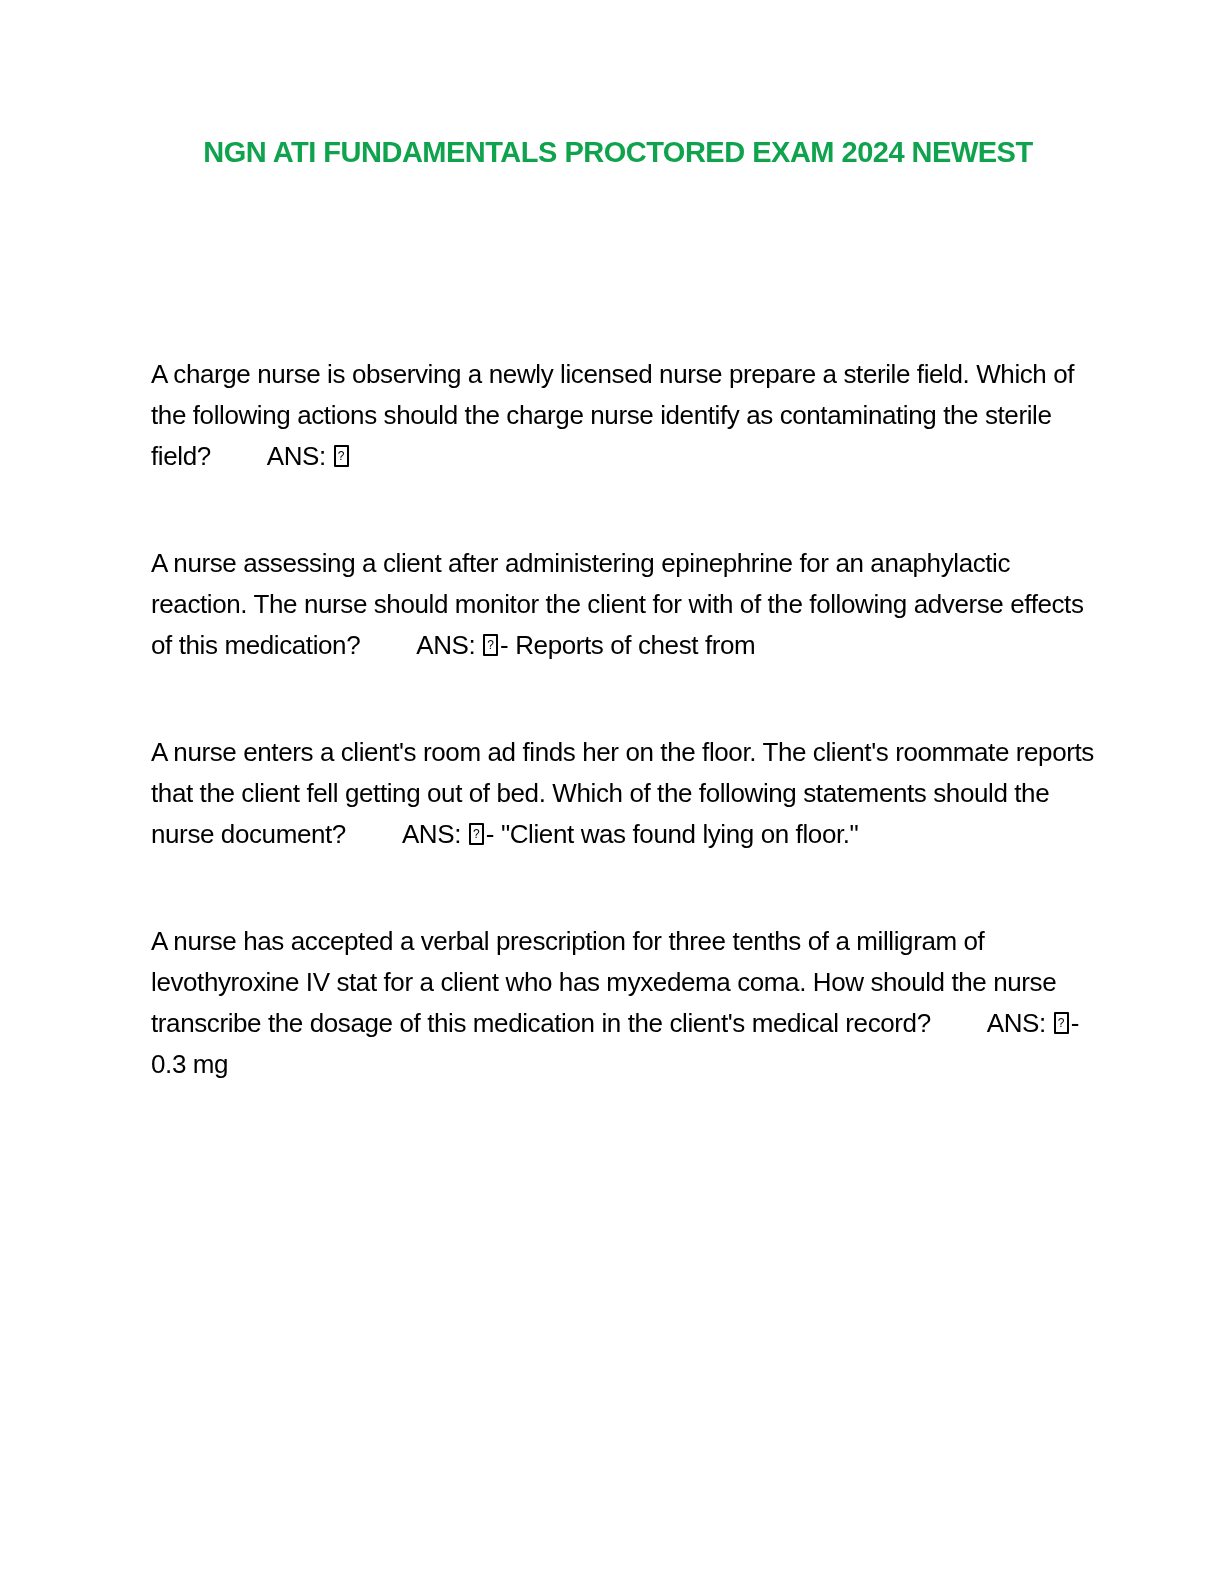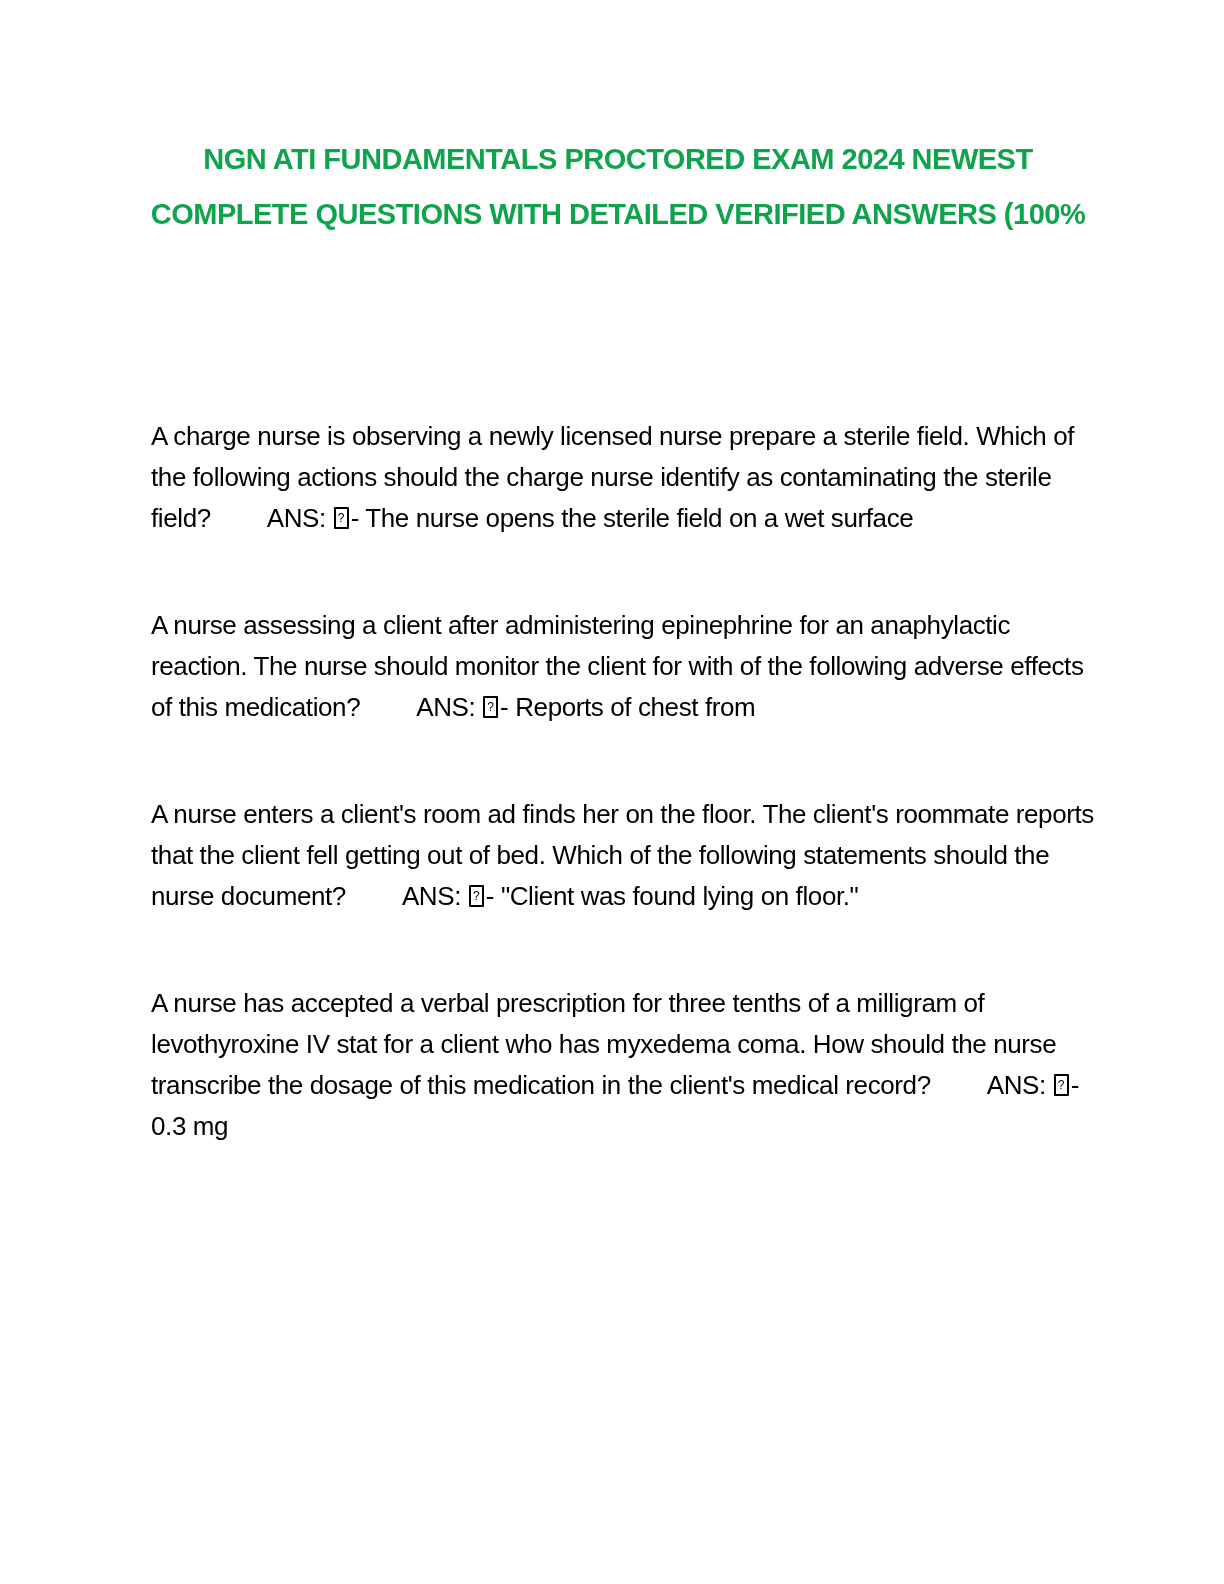--- a/index.html
+++ b/index.html
@@ -24,21 +24,20 @@
     font-size: 29px;
     font-weight: bold;
     line-height: 48px;
     text-align: center;
     letter-spacing: -0.5px;
     color: var(--title-green, #10A34E);
   }
   .title-line {
     display: block;
     white-space: pre-wrap;
-    margin-top: 7px;
   }
   .qa {
     margin: 0 0 66px 8px;
     width: 950px;
     font-size: 26px;
     line-height: 41px;
     letter-spacing: -0.4px;
     color: var(--body-color, #000000);
   }
   .ans-gap {
@@ -64,21 +63,20 @@
     line-height: 18px;
     letter-spacing: 0;
   }
 </style>
 </head>
 <body>
 
 <div class="page">
   <h1 class="title">
     <span class="title-line">NGN ATI FUNDAMENTALS PROCTORED EXAM 2024 NEWEST</span>
-    <span class="title-line">COMPLETE QUESTIONS WITH DETAILED VERIFIED ANSWERS (100%</span>
   </h1>
   <div id="qa-list">
-      <p class="qa"><span>A charge nurse is observing a newly licensed nurse prepare a sterile field. Which of the following actions should the charge nurse identify as contaminating the sterile field?</span><span class="ans-gap"></span><span>ANS:</span> <span class="tofu"><span class="tofu-char">?</span></span><span>- The nurse opens the sterile field on a wet surface</span></p>
+      <p class="qa"><span>A charge nurse is observing a newly licensed nurse prepare a sterile field. Which of the following actions should the charge nurse identify as contaminating the sterile field?</span><span class="ans-gap"></span><span>ANS:</span> <span class="tofu"><span class="tofu-char">?</span></span></p>
       <p class="qa"><span>A nurse assessing a client after administering epinephrine for an anaphylactic reaction. The nurse should monitor the client for with of the following adverse effects of this medication?</span><span class="ans-gap"></span><span>ANS:</span> <span class="tofu"><span class="tofu-char">?</span></span><span>- Reports of chest from</span></p>
       <p class="qa"><span>A nurse enters a client's room ad finds her on the floor. The client's roommate reports that the client fell getting out of bed. Which of the following statements should the nurse document?</span><span class="ans-gap"></span><span>ANS:</span> <span class="tofu"><span class="tofu-char">?</span></span><span>- "Client was found lying on floor."</span></p>
       <p class="qa"><span>A nurse has accepted a verbal prescription for three tenths of a milligram of levothyroxine IV stat for a client who has myxedema coma. How should the nurse transcribe the dosage of this medication in the client's medical record?</span><span class="ans-gap"></span><span>ANS:</span> <span class="tofu"><span class="tofu-char">?</span></span><span>- 0.3 mg</span></p>
     </div>
 </div>
 
 </body></html>

